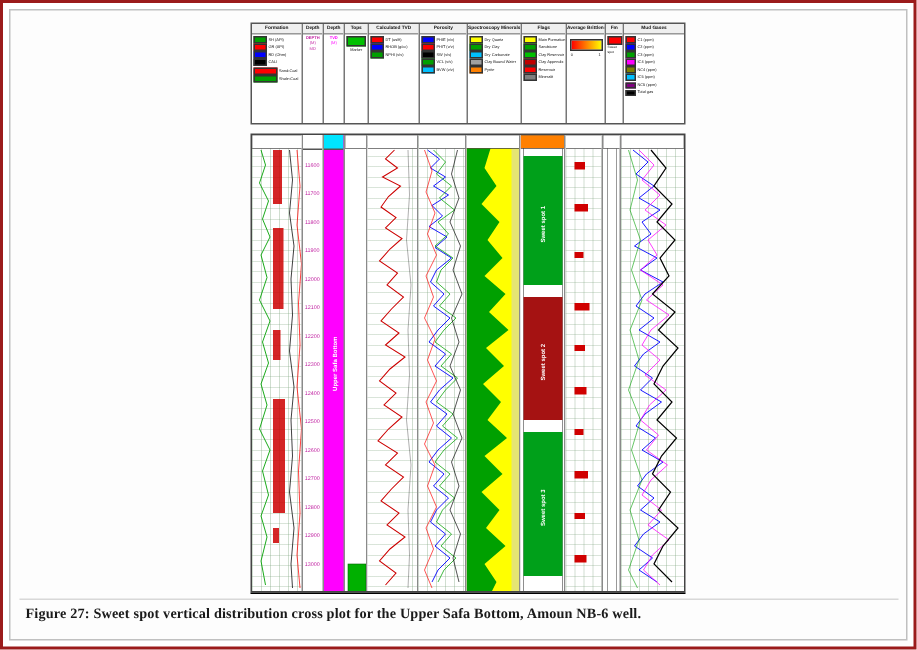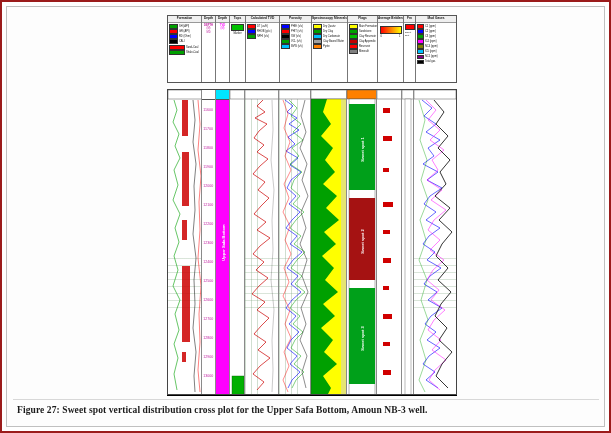--- a/index.html
+++ b/index.html
@@ -485,16 +485,16 @@
             <polyline fill="none" stroke="#00a000" stroke-width="0.4" points="5,10 11,30 6,50 13,70 7,90 14,110 6,130 12,150 5,170 13,190 7,210 14,230 6,250 12,270 5,290 11,302"></polyline>
           </svg>
         </div>
 
       </div>
 
       <div class="baseline" style="top:380px;"></div>
     </div>
 
     <div id="caption-rule"></div>
-    <div id="caption">Figure 27: Sweet spot vertical distribution cross plot for the Upper Safa Bottom, Amoun NB-3 well.</div>
+    <div id="caption">Figure 27: Sweet spot vertical distribution cross plot for the Upper Safa Bottom, Amoun NB-6 well.</div>
 
   </div>
 </div>
 
 </body></html>

